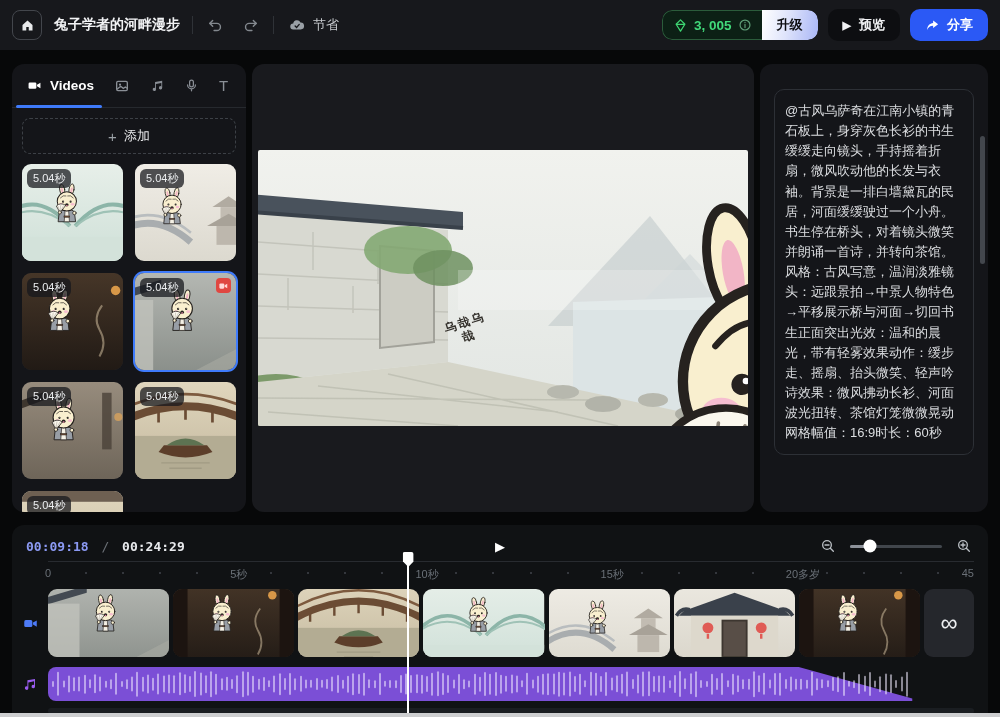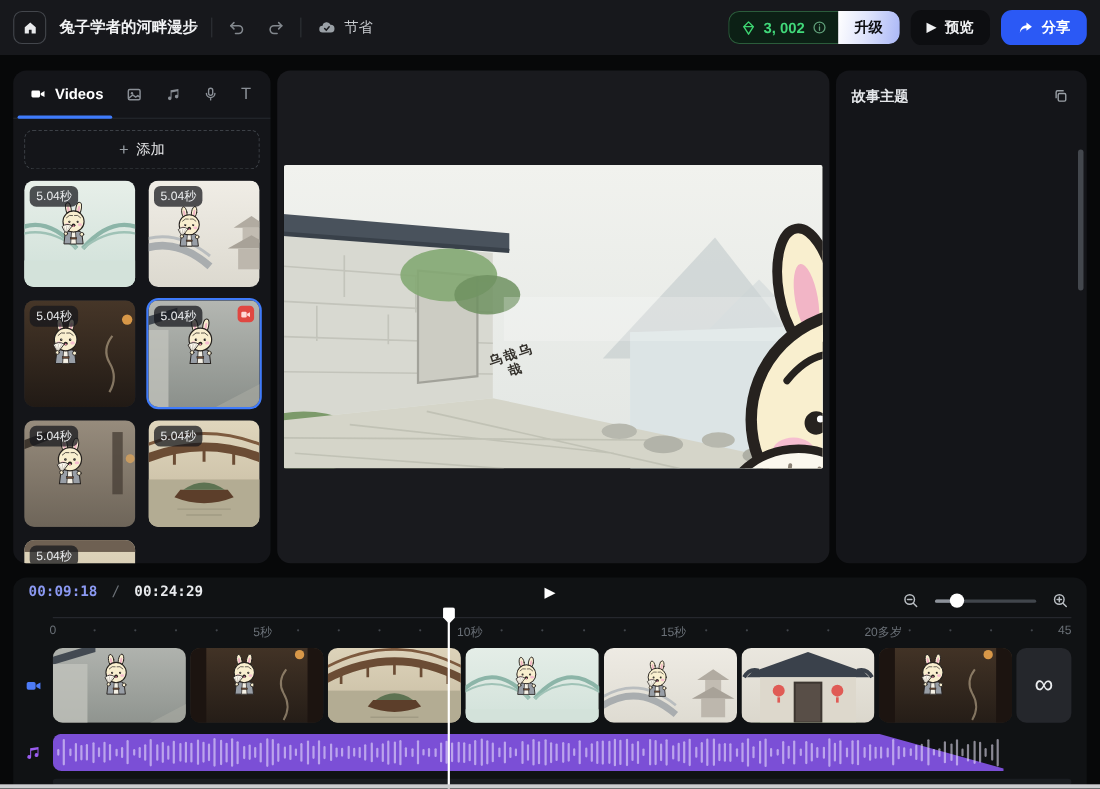--- a/index.html
+++ b/index.html
@@ -73,21 +73,21 @@
     padding:14px 0 12px;font-size:15px;font-weight:700;color:#f1f2f4;}
   .details-body{padding:14px;}
   .label-row{display:flex;align-items:center;justify-content:space-between;}
   .section-label{font-size:13px;font-weight:700;color:#e5e7ea;}
   .theme-box{margin-top:11px;border:1px solid #2d3036;border-radius:10px;padding:11px 10px;
     font-size:13px;line-height:1.55;color:#dcdee1;}
   .dscroll{position:absolute;right:3px;top:72px;width:5px;height:128px;border-radius:3px;background:#43474d;}
   
   .timeline{position:absolute;left:12px;right:12px;top:525px;height:200px;background:#101214;
     border-radius:12px 12px 0 0;}
-  .tl-controls{position:absolute;top:6px;left:14px;right:14px;height:30px;display:flex;}
+  .tl-controls{position:absolute;top:6px;left:14px;right:14px;height:30px;display:flex;align-items:center;}
   .timecode{font-size:13px;font-weight:700;font-family:"DejaVu Sans Mono",monospace;}
   .tc-current{color:#8b99f2;}
   .tc-sep{color:#6a6f75;margin:0 5px;font-weight:400;}
   .tc-total{color:#e8eaed;}
   .tl-play{position:absolute;left:50%;transform:translateX(-50%);color:#fff;font-size:13px;background:none;border:none;cursor:pointer;}
   .zoom-controls{margin-left:auto;display:flex;align-items:center;gap:12px;}
   .zoom-slider{width:92px;height:3px;background:#41464c;border-radius:2px;position:relative;cursor:pointer;}
   .zoom-fill{position:absolute;left:0;top:0;bottom:0;width:22%;background:#8d929a;border-radius:2px;}
   .zoom-handle{position:absolute;left:22%;top:50%;transform:translate(-50%,-50%);width:13px;height:13px;border-radius:50%;background:#fff;}
   .tl-ruler{position:absolute;top:36px;left:36px;right:14px;height:22px;border-top:1px solid #282b30;cursor:pointer;}
@@ -220,21 +220,21 @@
 
   <div class="tb-right">
     <div class="credit-group">
       <button class="credits-pill">
         <span>
           <svg width="15" height="15" viewBox="0 0 24 24" fill="none" stroke="#3ed672" stroke-width="2" stroke-linejoin="round">
               <path d="M12 3 L19 10 L12 21 L5 10 Z"></path>
               <path d="M5 10 H19"></path>
             </svg>
         </span>
-        <span>3, 002</span>
+        <span>3, 005</span>
         <span>
           <svg width="14" height="14" viewBox="0 0 24 24" fill="none" stroke="#5f9e78" stroke-width="2" stroke-linecap="round">
               <circle cx="12" cy="12" r="8.5"></circle>
               <path d="M12 7.6 V7.8 M12 11 V16.4"></path>
             </svg>
         </span>
       </button>
       <button class="upgrade-btn">升级</button>
     </div>
     <button class="preview-btn">
@@ -413,31 +413,21 @@
         <ellipse cx="435" cy="264" rx="18" ry="8" fill="#aeafa5"></ellipse>
         <rect x="200" y="120" width="290" height="40" fill="#ffffff" opacity=".22"></rect>
         <use href="#rab" xlink:href="#rab" transform="translate(155,60) scale(1.5)"></use>
       </svg>
       <span class="fan-text">乌哉乌哉</span>
     </div>
   </section>
 
   <aside class="panel details">
     <div class="details-body">
-      <div class="label-row">
-        <span class="section-label">故事主题</span>
-        <button class="icon-btn">
-          <span>
-            <svg width="15" height="15" viewBox="0 0 24 24" fill="none" stroke="#9aa0a6" stroke-width="2">
-                <rect x="8" y="8" width="11" height="11" rx="2"></rect>
-                <path d="M5 15 V6 a2 2 0 0 1 2-2 h9"></path>
-              </svg>
-          </span>
-        </button>
-      </div>
+      <div class="theme-box">@古风乌萨奇在江南小镇的青石板上，身穿灰色长衫的书生缓缓走向镜头，手持摇着折扇，微风吹动他的长发与衣袖。背景是一排白墙黛瓦的民居，河面缓缓驶过一个小舟。书生停在桥头，对着镜头微笑并朗诵一首诗，并转向茶馆。风格：古风写意，温润淡雅镜头：远跟景拍→中景人物特色→平移展示桥与河面→切回书生正面突出光效：温和的晨光，带有轻雾效果动作：缓步走、摇扇、抬头微笑、轻声吟诗效果：微风拂动长衫、河面波光扭转、茶馆灯笼微微晃动网格幅值：16:9时长：60秒</div>
 
     </div>
     <span class="dscroll"></span>
   </aside>
 </main>
 
 <section class="timeline">
   <div class="tl-controls">
     <span class="timecode">
       <span class="tc-current">00:09:18</span>

